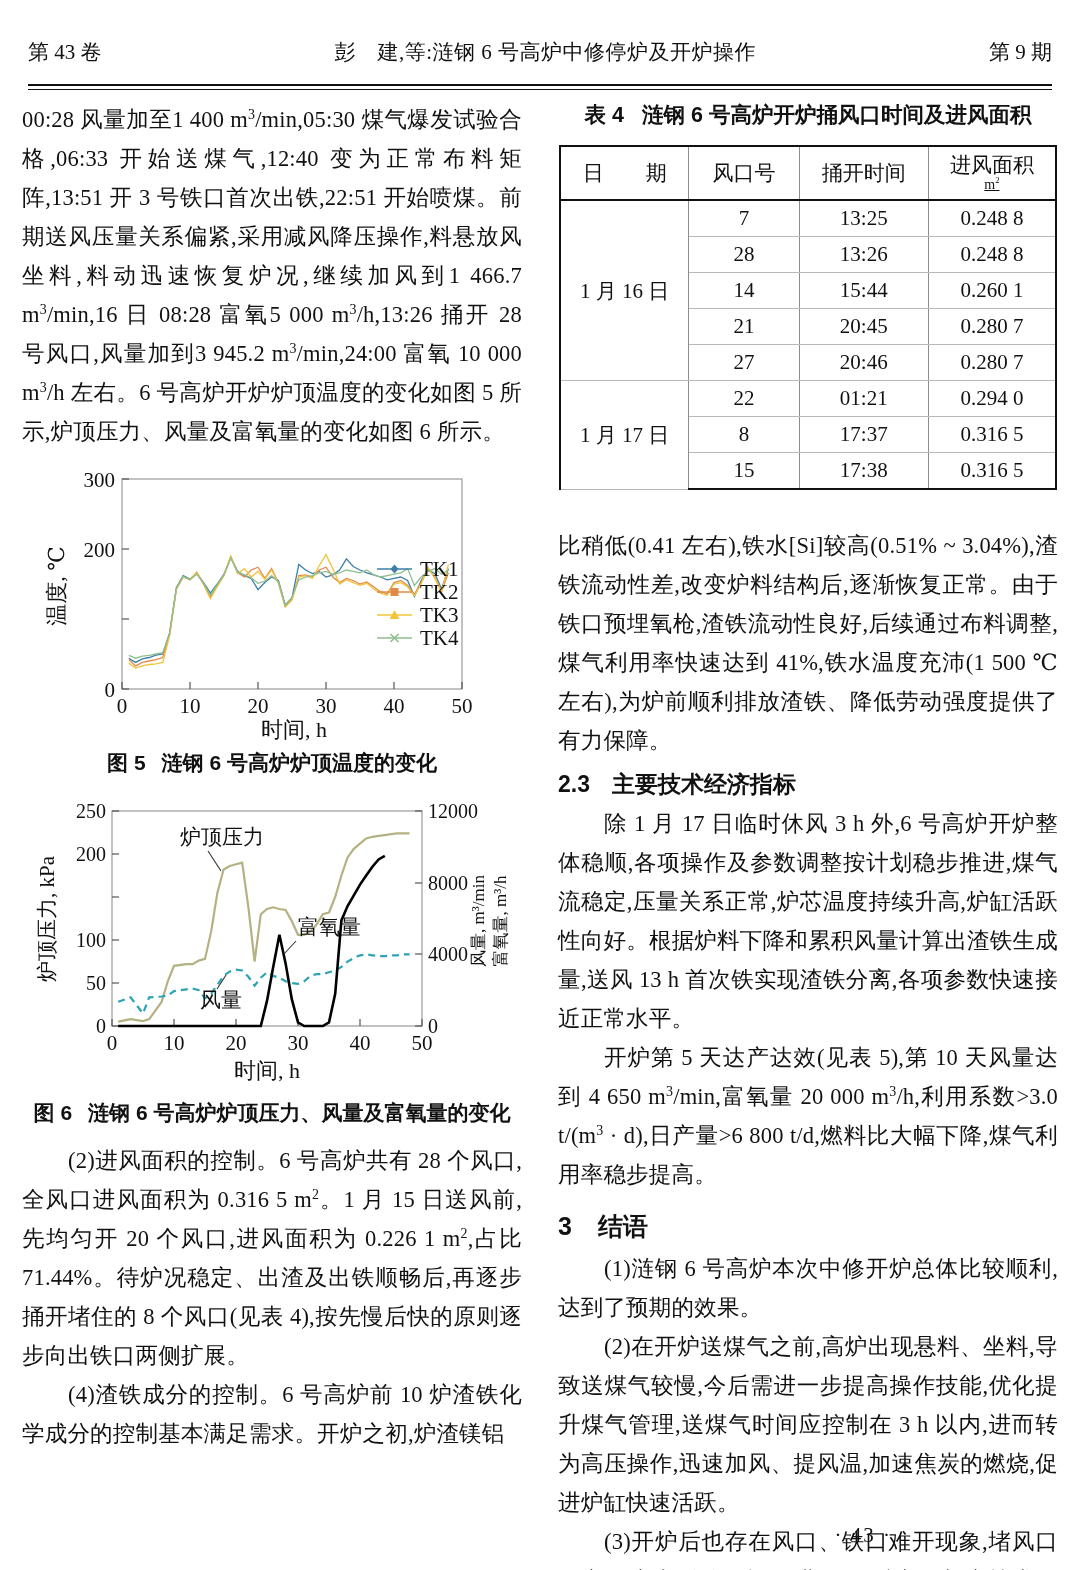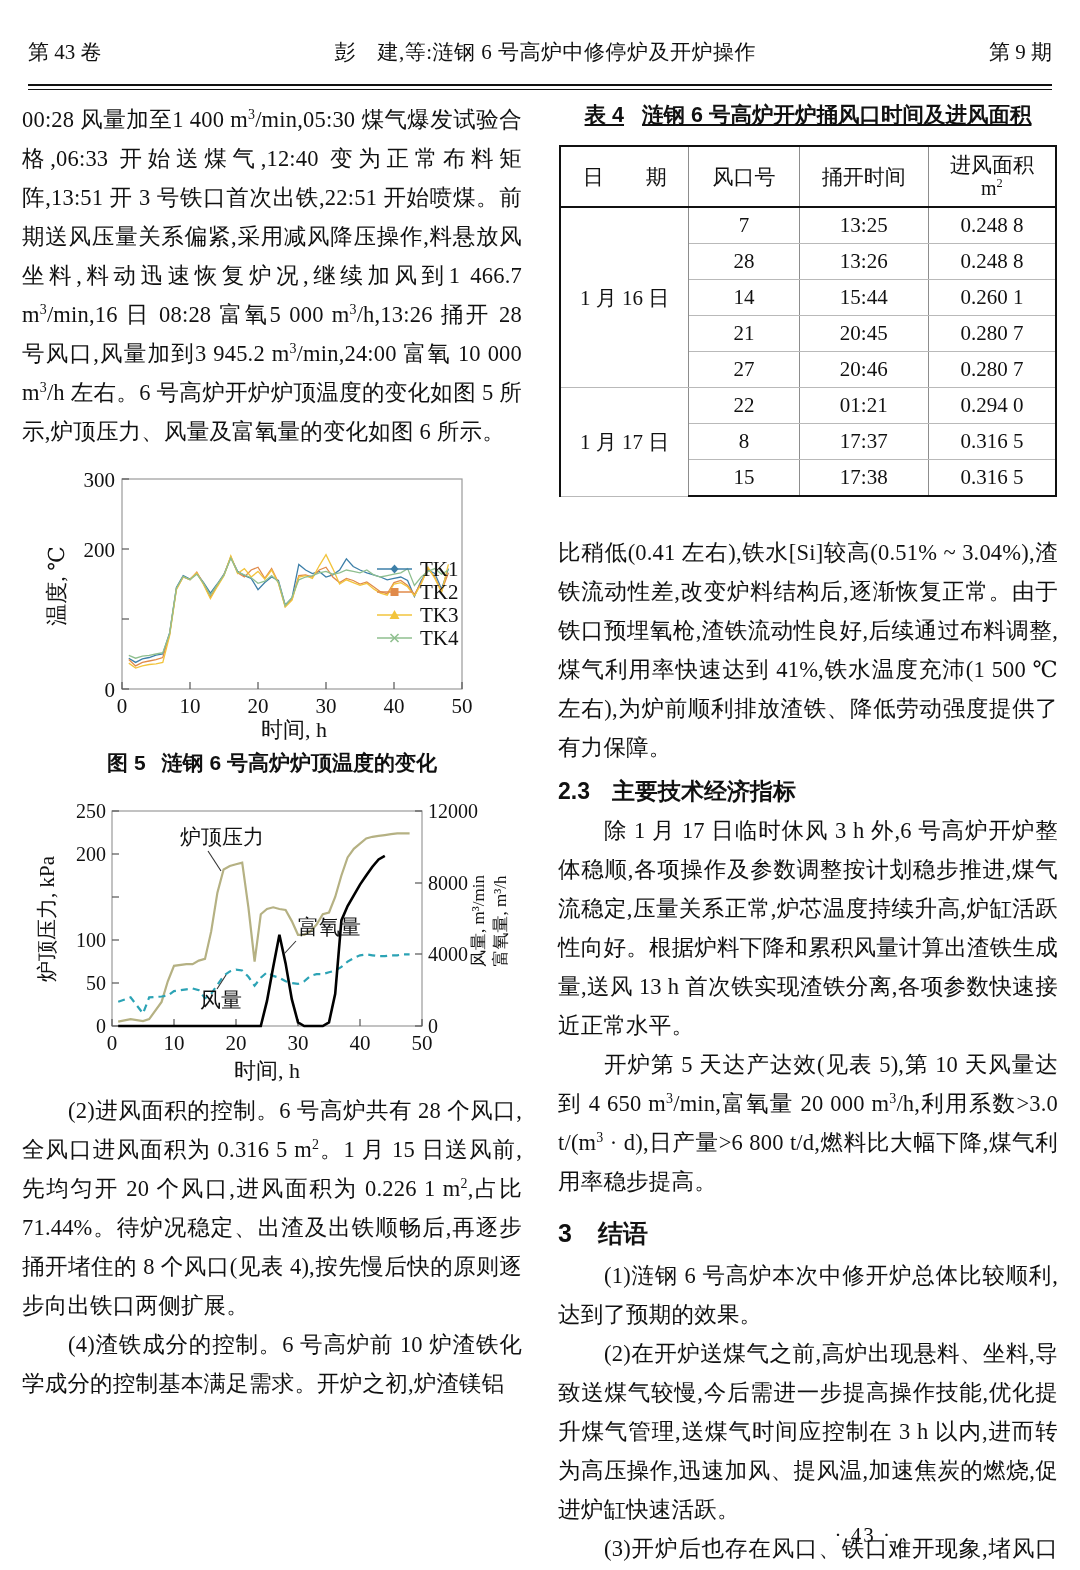--- a/index.html
+++ b/index.html
@@ -54,40 +54,40 @@
   .figwrap{margin:10px 0 0 0;}
   .figcap{
     font-family:"Liberation Sans","DejaVu Sans",sans-serif;
     font-weight:bold;font-size:21px;text-align:center;margin:8px 0 14px 0;
   }
   .figcap .num{margin-right:16px;}
 
   
   .tabcap{
     font-family:"Liberation Sans","DejaVu Sans",sans-serif;
-    font-weight:bold;font-size:21.5px;text-align:center;margin:0 0 7px 0;text-decoration:underline;
+    font-weight:bold;font-size:21.5px;text-align:center;margin:0 0 7px 0;
   }
   .tabcap .num{margin-right:18px;}
   table.t4{
     border-collapse:collapse;width:498px;margin:16px auto;
     font-size:21px;
   }
   table.t4 td,table.t4 th{
     text-align:center;font-weight:normal;
     border-left:1px solid #8d8d8d;border-right:1px solid #8d8d8d;
     border-top:1px solid #b9b9b9;border-bottom:1px solid #b9b9b9;
     padding:5px 2px;
   }
   table.t4 thead th{border-top:2px solid #111;border-bottom:2px solid #111;padding:6px 2px;}
   table.t4 tbody tr:last-child td{border-bottom:2px solid #111;}
   table.t4 .outerL{border-left:2px solid #111;}
   table.t4 .outerR{border-right:2px solid #111;}
   table.t4 .datesplit{border-top:1.5px solid #555;}
   .hdr2{line-height:1.15;}
-  .hdr2 .l2{font-size:20px;}
+  .hdr2 .l2{font-size:14px;text-decoration:underline;}
 
   
   .pagenum{
     position:absolute;right:40px;bottom:22px;font-size:21px;letter-spacing:2px;
   }
   svg{display:block;}
   .axtxt{font-family:"Liberation Serif","DejaVu Serif",serif;}
 </style>
 </head>
 <body>
@@ -239,20 +239,23 @@
 
         <text class="axtxt" x="158" y="53" font-size="21" fill="#111">炉顶压力</text>
         <line x1="186" y1="60" x2="199" y2="80" stroke="#333" stroke-width="1.1"></line>
 
         <text class="axtxt" x="178" y="216" font-size="21" fill="#111">风量</text>
         <line x1="195" y1="198" x2="204" y2="184" stroke="#333" stroke-width="1.1"></line>
 
         <text class="axtxt" x="276" y="143" font-size="21" fill="#111">富氧量</text>
         <line x1="274" y1="150" x2="262" y2="163" stroke="#333" stroke-width="1.1"></line>
       </svg>
+      <div class="figcap">
+        <span class="num">图 6</span><span>涟钢 6 号高炉炉顶压力、风量及富氧量的变化</span>
+      </div>
     </div>
 
     <p class="body ind"><span>(2)进风面积的控制。6 号高炉共有 28 个风口,全风口进风面积为 0.316 5 m<sup>2</sup>。1 月 15 日送风前,先均匀开 20 个风口,进风面积为 0.226 1 m<sup>2</sup>,占比71.44%。待炉况稳定、出渣及出铁顺畅后,再逐步捅开堵住的 8 个风口(见表 4),按先慢后快的原则逐步向出铁口两侧扩展。</span></p>
     <p class="body ind"><span>(4)渣铁成分的控制。6 号高炉前 10 炉渣铁化学成分的控制基本满足需求。开炉之初,炉渣镁铝</span></p>
   </div>
 
   <div class="col col-right">
 
     <div class="tabcap">
       <span class="num">表 4</span><span>涟钢 6 号高炉开炉捅风口时间及进风面积</span>

